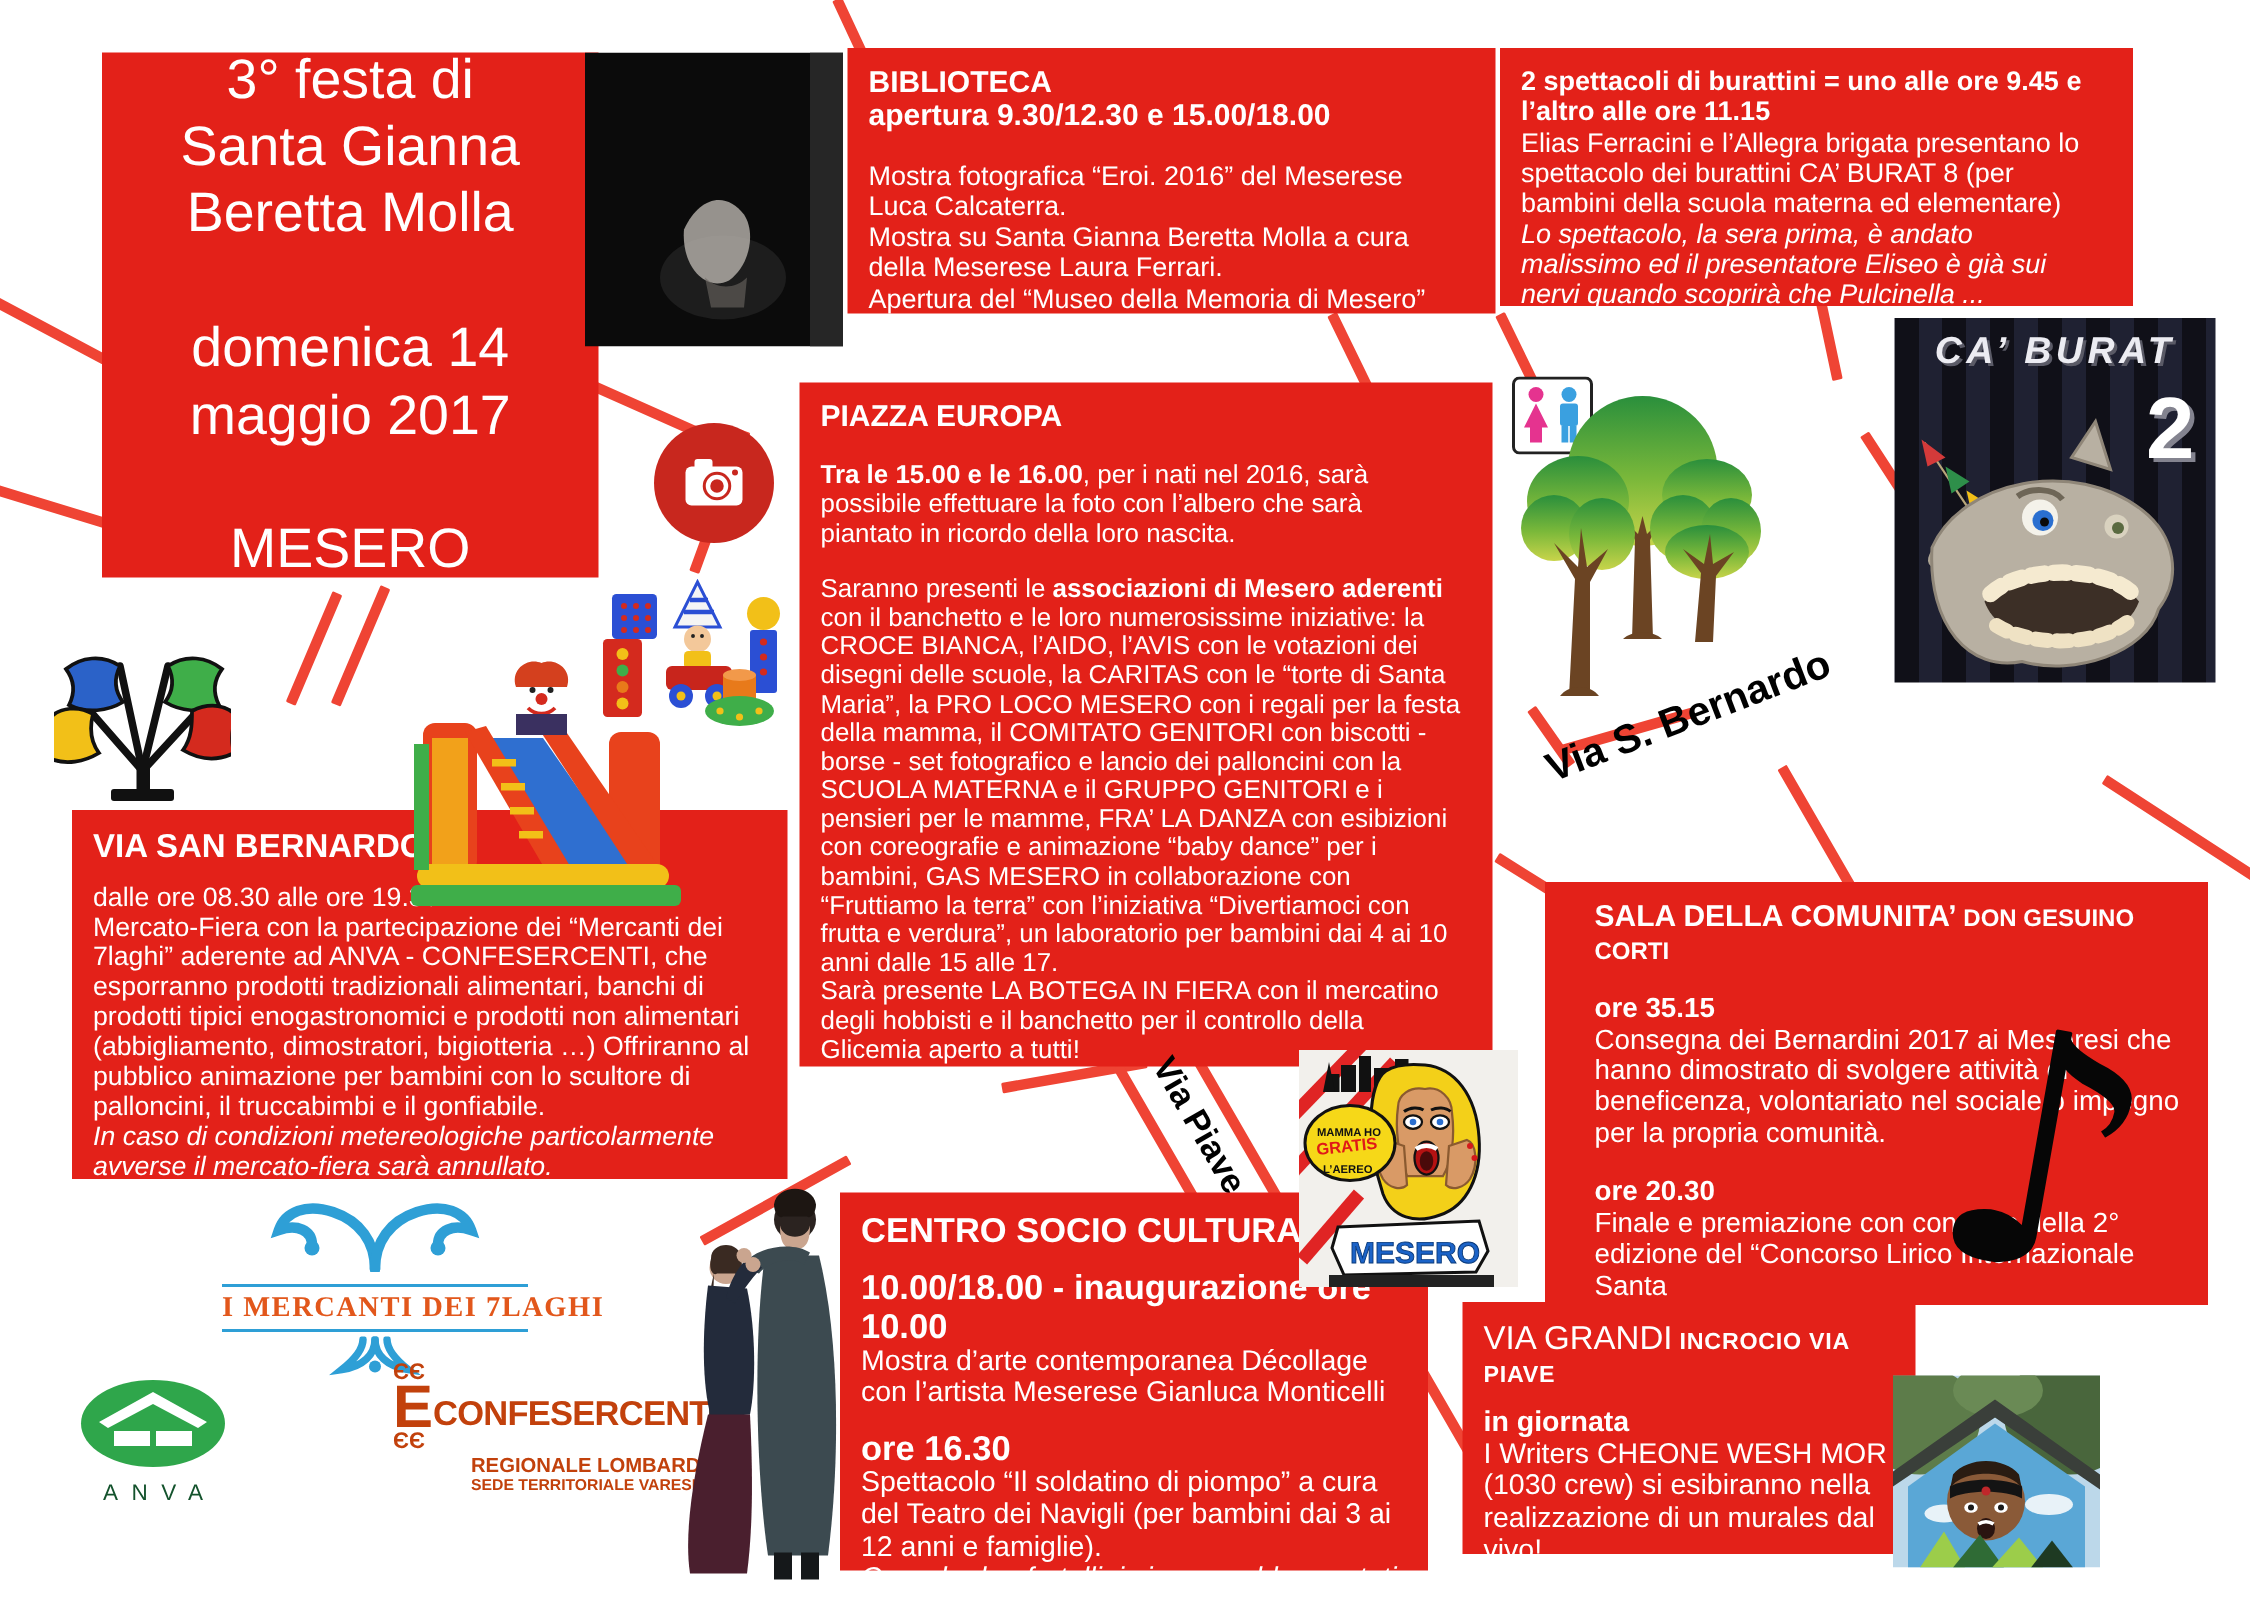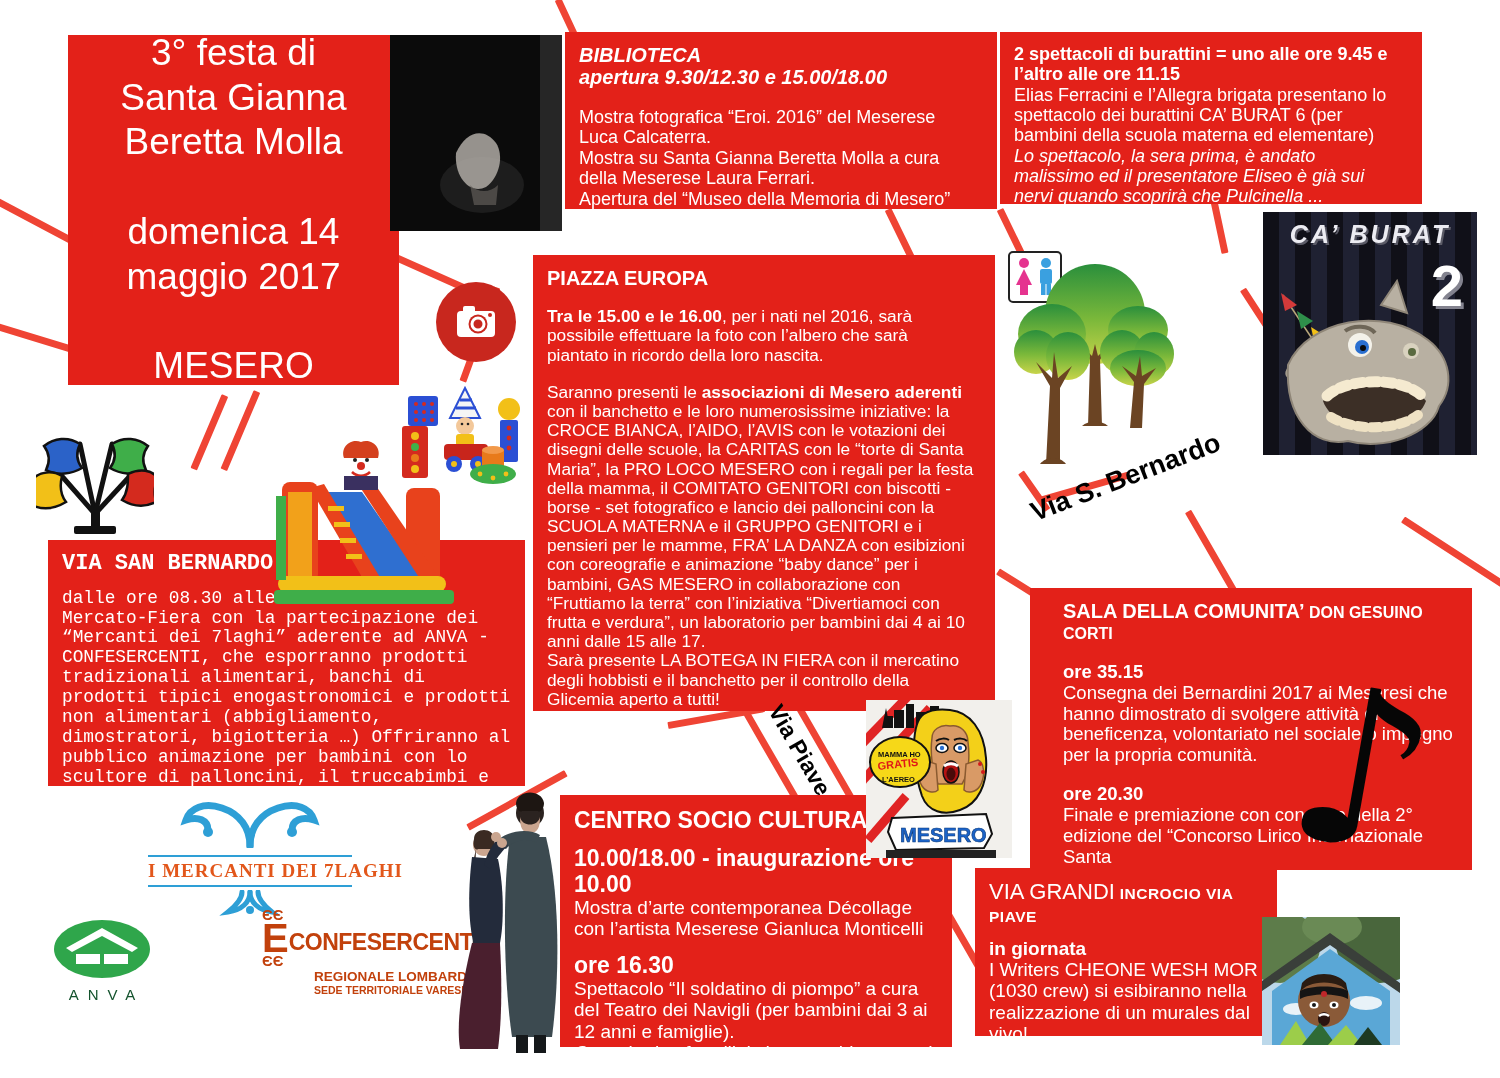--- a/index.html
+++ b/index.html
@@ -13,25 +13,25 @@
         font-size:18px;line-height:1.14;}
   [data-bind],[data-bind-rich]{white-space:pre-line;}
   .ttl{font-weight:bold;}
   .gap{margin-top:18px;}
   .gap-s{margin-top:12px;}
   .it{font-style:italic;}
   
   .title-box{display:flex;align-items:center;justify-content:center;text-align:center;
              font-size:37px;line-height:1.21;}
   .bib{font-size:18px;}
-  .bib .ttl{font-size:20px;line-height:1.12;font-style:italic;}
+  .bib .ttl{font-size:20px;line-height:1.12;}
   .bur{font-size:18px;line-height:1.13;}
   .pz{font-size:17.3px;line-height:1.11;}
   .pz .ttl{font-size:20px;}
-  .vsb{font-size:17.8px;line-height:1.12;font-family:Liberation Mono, monospace;}
+  .vsb{font-size:17.8px;line-height:1.12;}
   .vsb .ttl{font-size:22px;}
   .sala{font-size:18.5px;line-height:1.13;padding-left:33px;}
   .sala .t1{font-size:20px;font-weight:bold;}
   .sala .t2{font-size:16px;font-weight:bold;}
   .cen{font-size:19px;line-height:1.13;}
   .cen .ttl{font-size:23px;}
   .gra{font-size:19px;line-height:1.12;}
   .gra .t1{font-size:22px;font-weight:normal;}
   .gra .t2{font-size:15.5px;font-weight:bold;letter-spacing:.5px;}
   
@@ -126,21 +126,21 @@
 Luca Calcaterra.
 Mostra su Santa Gianna Beretta Molla a cura
 della Meserese Laura Ferrari.
 Apertura del “Museo della Memoria di Mesero”</div>
   </div>
 
   <div class="rbox bur" style="left:1000px;top:32px;width:422px;height:172px">
     <div class="ttl" data-bind="burattini.head">2 spettacoli di burattini = uno alle ore 9.45 e
 l’altro alle ore 11.15</div>
     <div data-bind="burattini.body">Elias Ferracini e l’Allegra brigata presentano lo
-spettacolo dei burattini CA’ BURAT 6 (per
+spettacolo dei burattini CA’ BURAT 8 (per
 bambini della scuola materna ed elementare)</div>
     <div class="it" data-bind="burattini.note">Lo spettacolo, la sera prima, è andato
 malissimo ed il presentatore Eliseo è già sui
 nervi quando scoprirà che Pulcinella ...</div>
   </div>
 
   <div class="poster">
     <div class="pt" data-bind="burat_poster.title">CA’ BURAT</div>
     <div class="pn" data-bind="burat_poster.number">2</div>
     <svg style="position:absolute;left:0;bottom:0" width="214" height="190">

